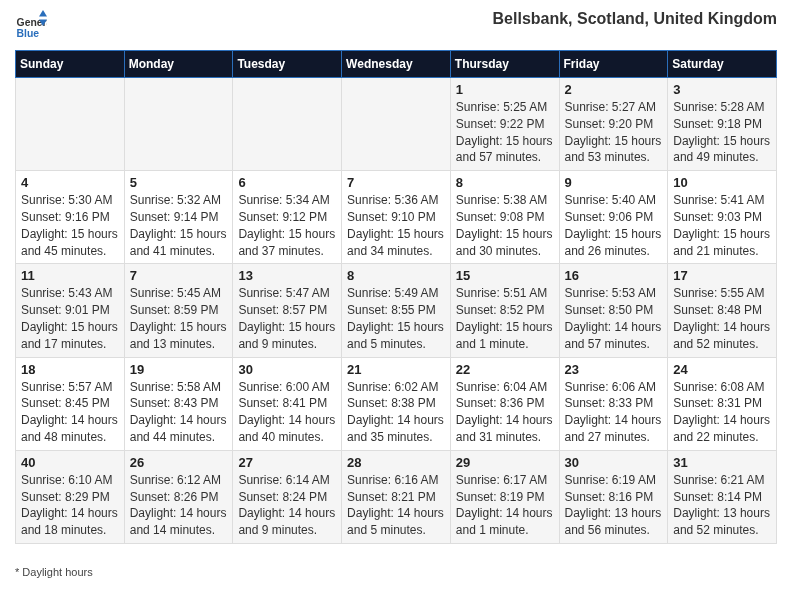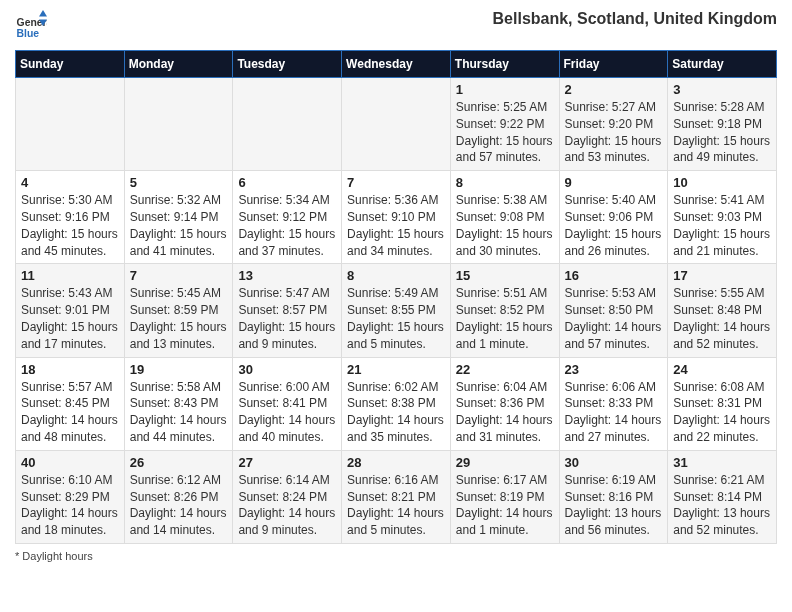--- a/index.html
+++ b/index.html
@@ -82,21 +82,21 @@
       font-size: 12px;
       line-height: 1.4;
     }
     .empty-cell {
       background: #fff;
     }
     tbody tr:nth-child(odd) .empty-cell {
       background: #f5f5f5;
     }
     .footer-note {
-      margin-top: 6px;
+      margin-top: 22px;
       font-size: 11px;
       color: #444;
     }
   </style>
 </head>
 <body>
 
 <div class="header-section">
   <div class="logo">
     <svg class="logo-icon" viewBox="0 0 40 40">

